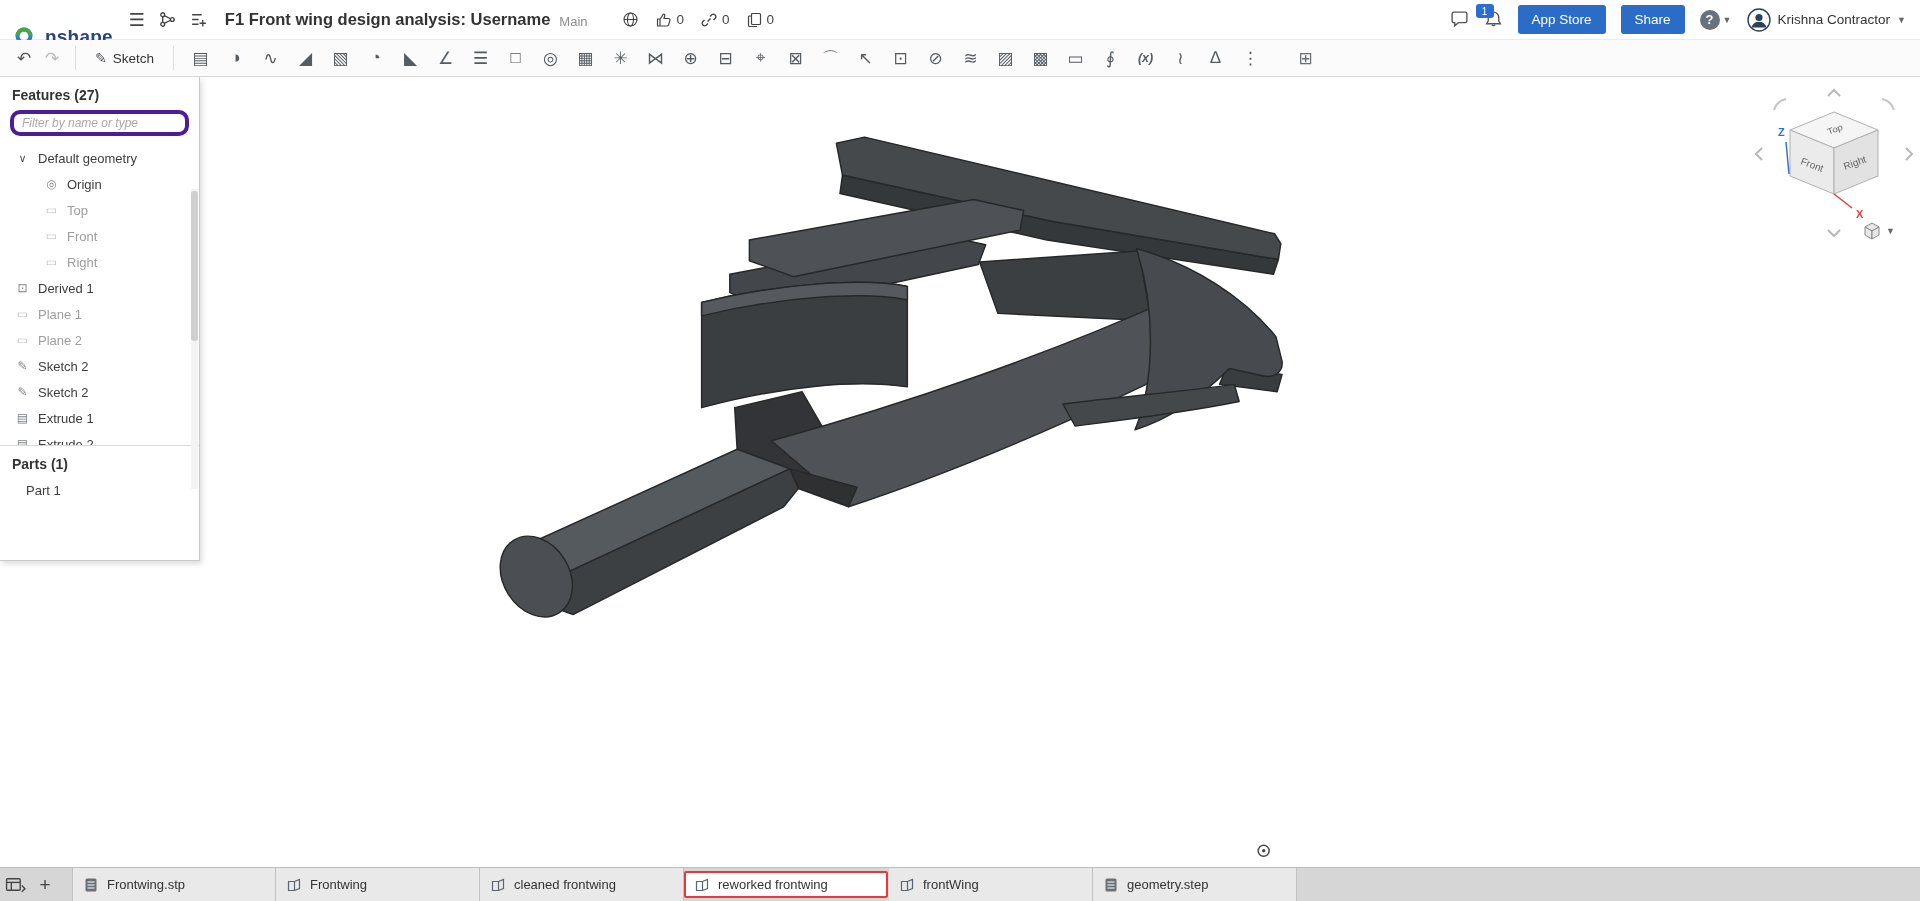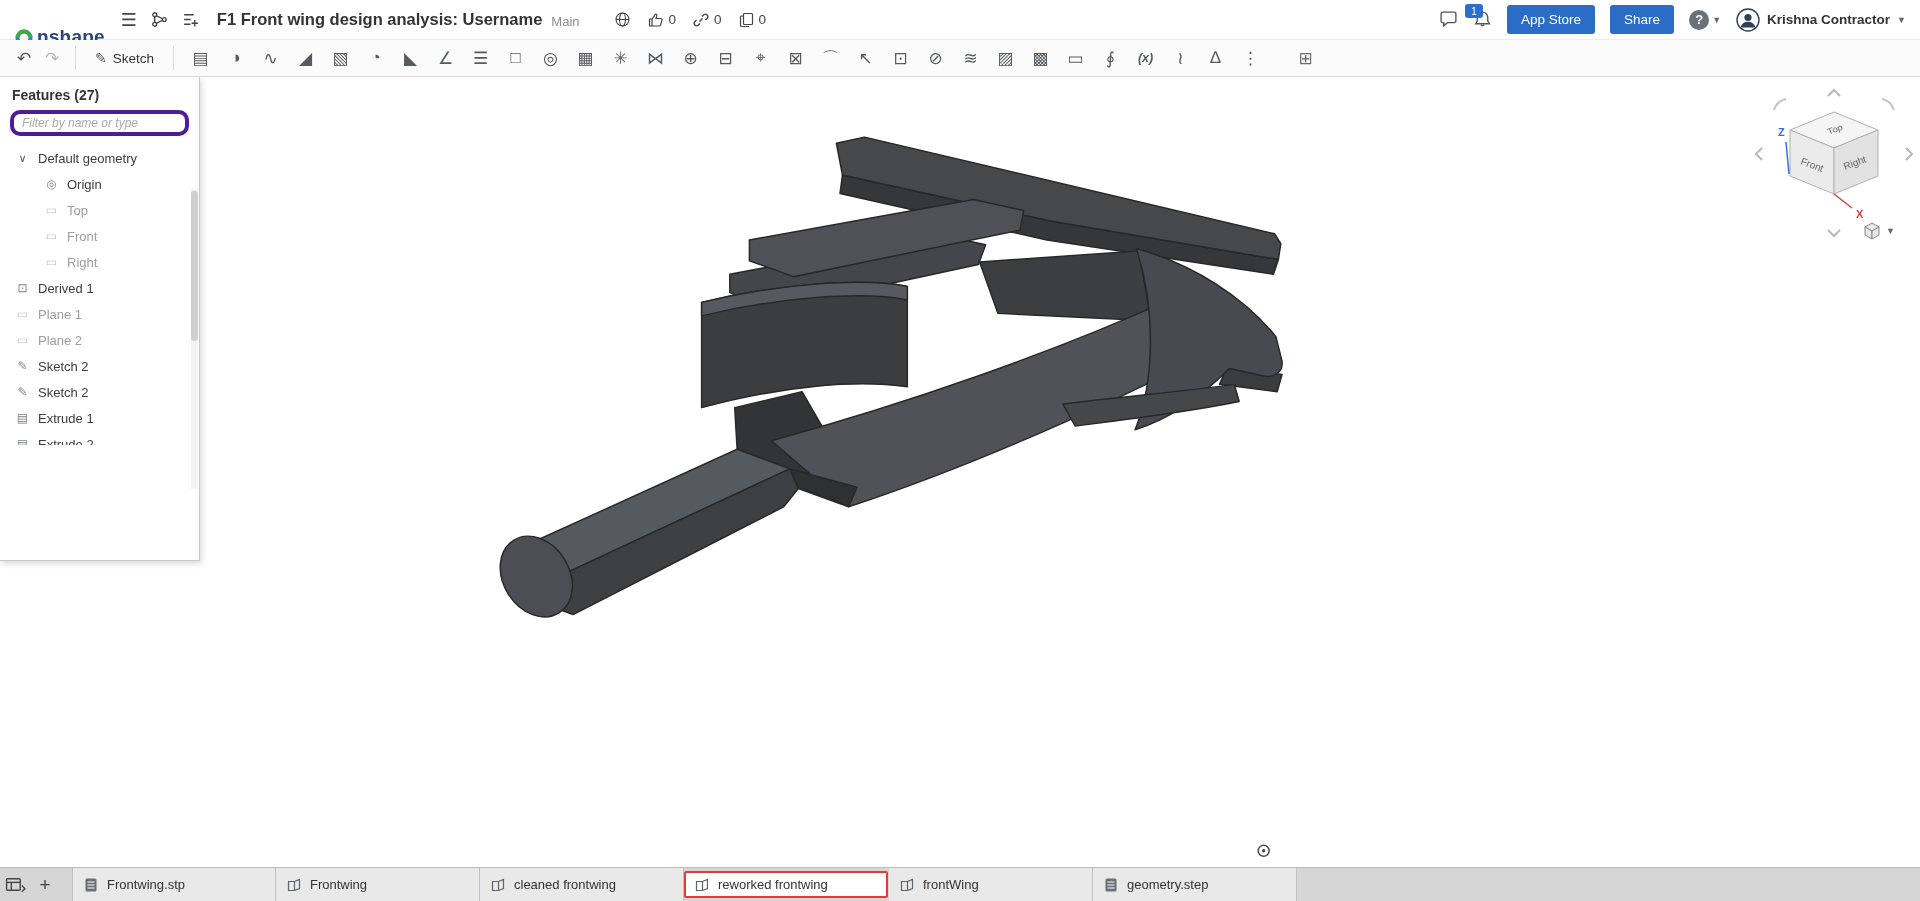--- a/index.html
+++ b/index.html
@@ -1,38 +1,38 @@
 <!DOCTYPE html>
 <html><head>
 <meta charset="utf-8">
 <style>
   html,body{margin:0;padding:0;overflow:hidden;background:#fff;}
   body{width:1920px;height:901px;position:relative;font-family:"Liberation Sans",sans-serif;-webkit-font-smoothing:antialiased;}
 
   
   .topbar{position:absolute;top:0;left:0;right:0;height:40px;background:#fff;border-bottom:1px solid #ececec;display:flex;align-items:center;padding:0 14px;box-sizing:border-box;z-index:20;}
-  .logo{display:flex;align-items:flex-end;gap:3px;cursor:pointer;margin-top:34px;}
+  .logo{display:flex;align-items:flex-start;gap:11px;cursor:pointer;margin-top:34px;}
   .logo-text{font-size:19px;font-weight:700;color:#27457e;letter-spacing:.2px;}
   .hamburger{font-size:18px;color:#444;margin-left:16px;cursor:pointer;}
   .tb-icon{display:flex;align-items:center;justify-content:center;cursor:pointer;margin-left:14px;}
   .doc-title{display:flex;align-items:flex-end;gap:9px;margin-left:18px;white-space:nowrap;}
   .doc-title .title{font-size:16.5px;font-weight:700;color:#333;}
   .doc-title .workspace{font-size:13px;color:#8e8e8e;}
   .counts{display:flex;align-items:center;gap:7px;margin-left:34px;}
   .count{display:flex;align-items:center;gap:5px;margin-left:10px;font-size:13.5px;color:#444;cursor:pointer;}
   .spacer{flex:1;}
   .right-cluster{display:flex;align-items:center;gap:15px;}
   .bell-wrap{position:relative;display:flex;cursor:pointer;}
   .badge{position:absolute;top:-6px;left:-8px;background:#2a6fd0;color:#fff;font-size:10px;min-width:14px;height:14px;border-radius:3px;display:flex;align-items:center;justify-content:center;padding:0 2px;}
   .blue-btn{background:#2a6cc6;color:#fff;font-size:13.5px;border:none;border-radius:3px;padding:7px 14px;cursor:pointer;font-family:inherit;}
   .help-wrap{display:flex;align-items:center;gap:3px;cursor:pointer;}
   .help-circle{width:20px;height:20px;border-radius:50%;background:#68727d;color:#fff;font-size:13px;font-weight:700;display:flex;align-items:center;justify-content:center;}
   .caret{font-size:9px;color:#666;}
   .avatar-wrap{display:flex;align-items:center;gap:7px;cursor:pointer;}
-  .avatar-name{font-size:13.5px;color:#333;font-weight:bold;}
+  .avatar-name{font-size:13.5px;color:#333;}
 
   
   .toolbar{position:absolute;top:40px;left:0;right:0;height:37px;background:#fbfbfb;border-bottom:1px solid #d8d8d8;display:flex;align-items:center;padding:0 10px;box-sizing:border-box;z-index:20;}
   .undo,.redo{width:28px;text-align:center;font-size:17px;cursor:pointer;}
   .undo{color:#555;} .redo{color:#b9b9b9;}
   .tool-sep{width:1px;height:24px;background:#ddd;margin:0 9px;}
   .sketch-btn{display:flex;align-items:center;gap:6px;padding:4px 10px;font-size:13.5px;color:#333;cursor:pointer;border-radius:3px;}
   .sketch-btn .pencil{font-size:14px;color:#4b4f54;}
   #tool-icons{display:flex;align-items:center;}
   .tool-icon{width:35px;height:36px;display:flex;align-items:center;justify-content:center;font-size:17px;color:#565b60;cursor:pointer;}
@@ -311,20 +311,26 @@
         <span class="row-label">Extrude 1</span>
       </div>
       <div class="tree-row">
         <span class="row-icon">▤</span>
         <span class="row-label">Extrude 2</span>
       </div>
     </div>
   <div class="scrollbar" style="position:absolute;right:1px;top:112px;height:300px;">
     <div class="scroll-thumb"></div>
   </div>
+  <div class="parts-section">
+    <div class="parts-header">Parts (1)</div>
+    <div class="part-row">
+      <span>Part 1</span>
+    </div>
+  </div>
 </div>
 
 <div class="viewcube">
   <svg width="172" height="168" viewBox="0 0 172 168">
 
     <path d="M80,12 L86,6 L92,12" fill="none" stroke="#b9b9b9" stroke-width="2"></path>
     <path d="M80,146 L86,152 L92,146" fill="none" stroke="#b9b9b9" stroke-width="2"></path>
     <path d="M14,64 L8,70 L14,76" fill="none" stroke="#b9b9b9" stroke-width="2"></path>
     <path d="M158,64 L164,70 L158,76" fill="none" stroke="#b9b9b9" stroke-width="2"></path>
     <path d="M26,26 a16,16 0 0 1 12,-11" fill="none" stroke="#c5c5c5" stroke-width="2"></path>

